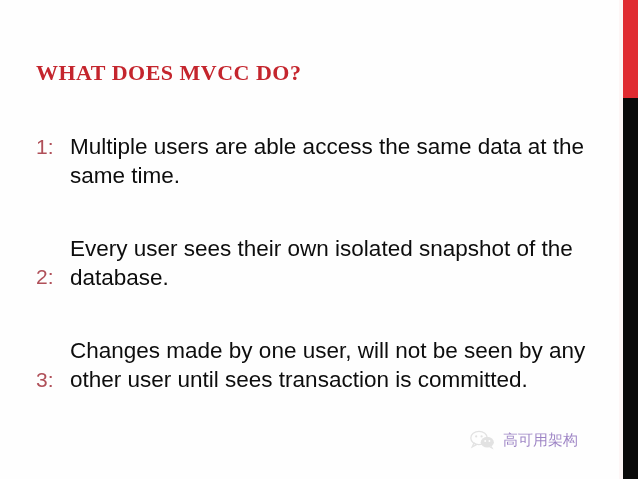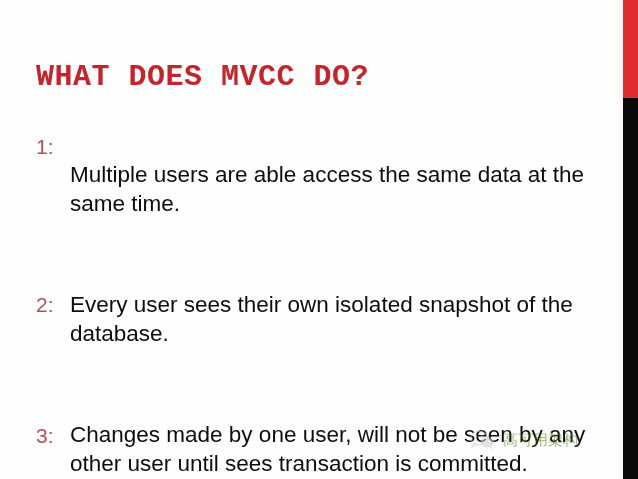--- a/index.html
+++ b/index.html
@@ -46,26 +46,26 @@
     width: 4px;
     height: 479px;
     background: #fdf6f6;
   }
 
   
   .slide-title {
     position: absolute;
     left: 36px;
     top: 60px;
-    font-size: 30px;
+    font-size: 22px;
     font-weight: bold;
     letter-spacing: 0.5px;
     color: #c4252d;
     text-transform: uppercase;
-    font-family: Liberation Mono, monospace;
+    font-family: Liberation Serif, serif;
     white-space: nowrap;
   }
 
   
   .points {
     position: absolute;
     left: 36px;
     top: 132px;
     width: 560px;
   }
@@ -85,21 +85,20 @@
     line-height: 1;
     font-family: "Liberation Sans", sans-serif;
     text-align: left;
   }
   .point-text {
     flex: 1 1 auto;
     color: #0d0d0d;
     font-size: 22.5px;
     line-height: 29px;
     font-family: "Liberation Sans", sans-serif;
-    margin-top: 28px;
   }
 
   
   .row-1 .point-num { padding-top: 4px; }
   .row-2 .point-num { padding-top: 32px; }
   .row-3 .point-num { padding-top: 33px; }
 
   .row-2 { margin-bottom: 44px; }
   .row-1 { margin-bottom: 44px; }
 
@@ -109,21 +108,21 @@
     left: 470px;
     top: 430px;
     display: flex;
     align-items: center;
     gap: 7px;
     opacity: 0.55;
   }
   .watermark svg { display: block; }
   .watermark-text {
     font-size: 15px;
-    color: #4d7c0f;
+    color: #4c1d95;
     font-family: "DejaVu Sans", sans-serif;
     white-space: nowrap;
   }
 </style>
 </head>
 <body>
 
 <div class="slide">
 
   <div class="edge-gap"></div>

